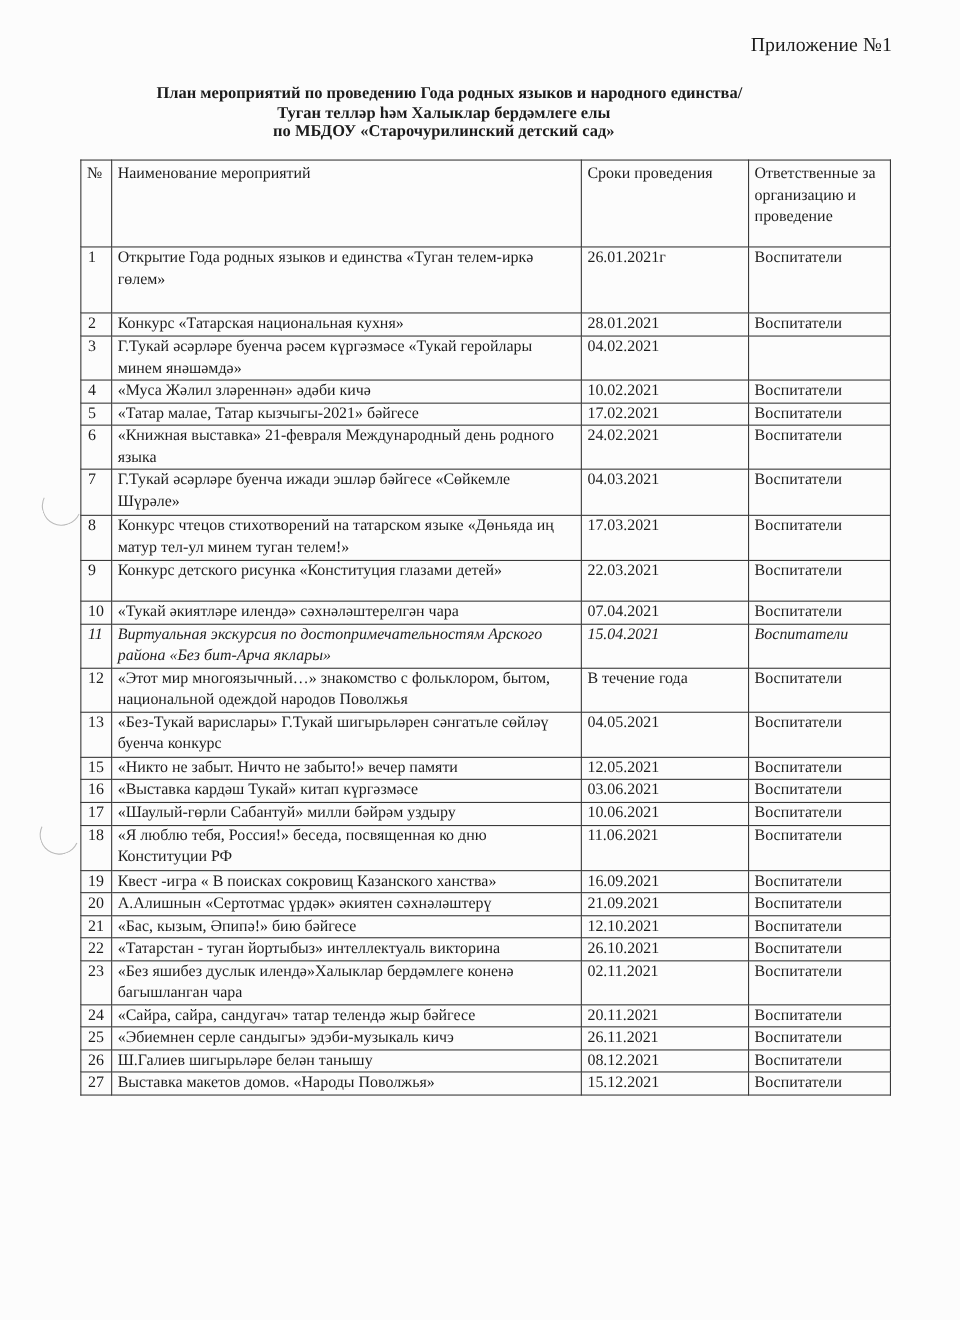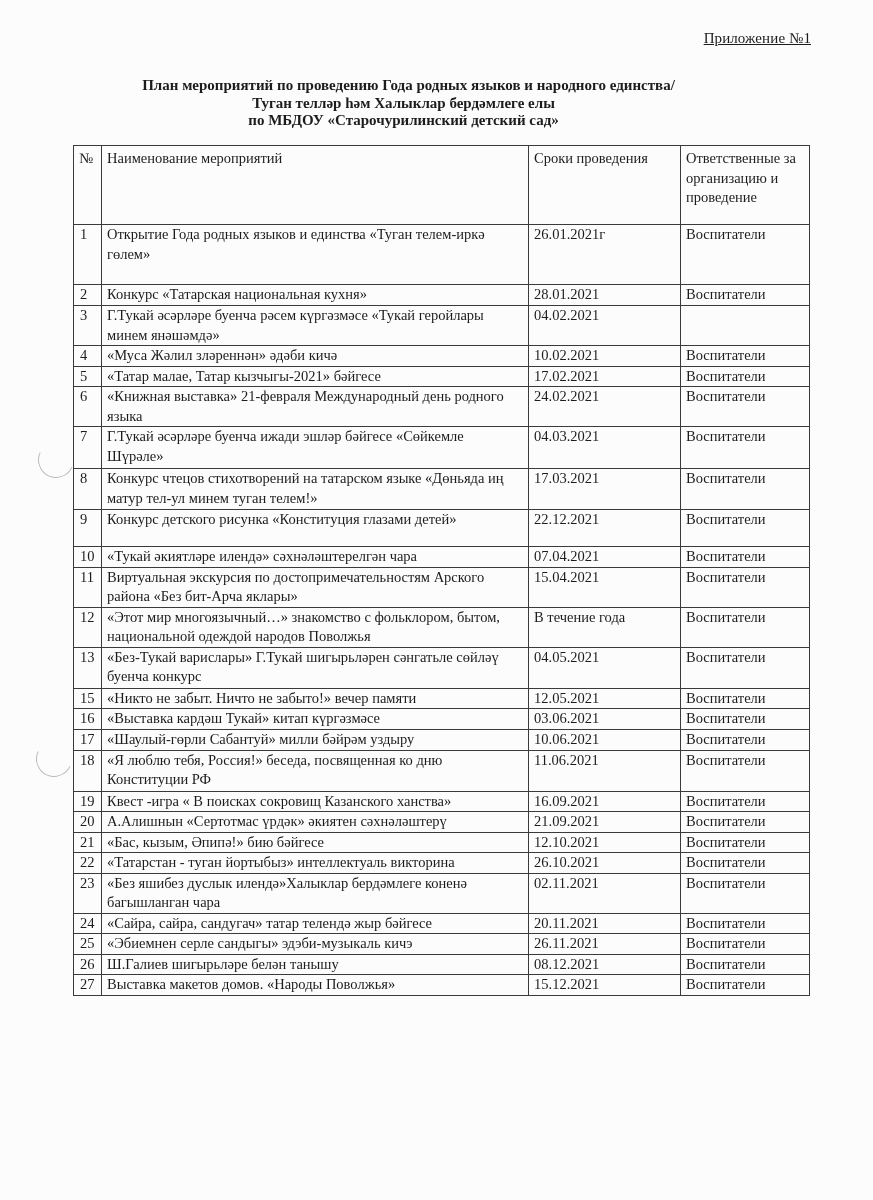--- a/index.html
+++ b/index.html
@@ -4,21 +4,21 @@
 <style>
   html, body { margin: 0; padding: 0; }
   body {
     width: 873px; height: 1200px; background: #fcfcfc;
     position: relative; overflow: hidden;
     font-family: "Liberation Serif", "DejaVu Serif", serif;
     color: #1c1c1c;
   }
   .appendix {
     position: absolute; top: 30px; right: 62px;
-    font-size: 15px; letter-spacing: 0.1px; text-decoration: underline;
+    font-size: 18px; letter-spacing: 0.1px;
   }
   .title-block {
     position: absolute; top: 77px; left: 0; width: 787px;
     text-align: center; font-weight: bold; font-size: 15px; line-height: 17.5px;
   }
   .title-block .line1 { margin-left: 30px; }
   .title-block .line2, .title-block .line3 { margin-left: 20px; }
   table.plan {
     position: absolute; top: 145px; left: 73px;
     border-collapse: collapse; table-layout: fixed;
@@ -114,30 +114,30 @@
       </tr>
       <tr style="height: 41px;">
         <td class="num">8</td>
         <td>Конкурс чтецов стихотворений на татарском языке «Дөньяда иң матур тел-ул минем туган телем!»</td>
         <td>17.03.2021</td>
         <td>Воспитатели</td>
       </tr>
       <tr style="height: 37px;">
         <td class="num">9</td>
         <td>Конкурс детского рисунка «Конституция глазами детей»</td>
-        <td>22.12.2021</td>
+        <td>22.03.2021</td>
         <td>Воспитатели</td>
       </tr>
       <tr style="height: 18px;">
         <td class="num">10</td>
         <td>«Тукай әкиятләре илендә» сәхнәләштерелгән чара</td>
         <td>07.04.2021</td>
         <td>Воспитатели</td>
       </tr>
-      <tr style="height: 39px;">
+      <tr style="height: 39px; font-style: italic;">
         <td class="num">11</td>
         <td>Виртуальная экскурсия по достопримечательностям Арского района «Без бит-Арча яклары»</td>
         <td>15.04.2021</td>
         <td>Воспитатели</td>
       </tr>
       <tr style="height: 40px;">
         <td class="num">12</td>
         <td>«Этот мир многоязычный…» знакомство с фольклором, бытом, национальной одеждой народов Поволжья</td>
         <td>В течение года</td>
         <td>Воспитатели</td>

